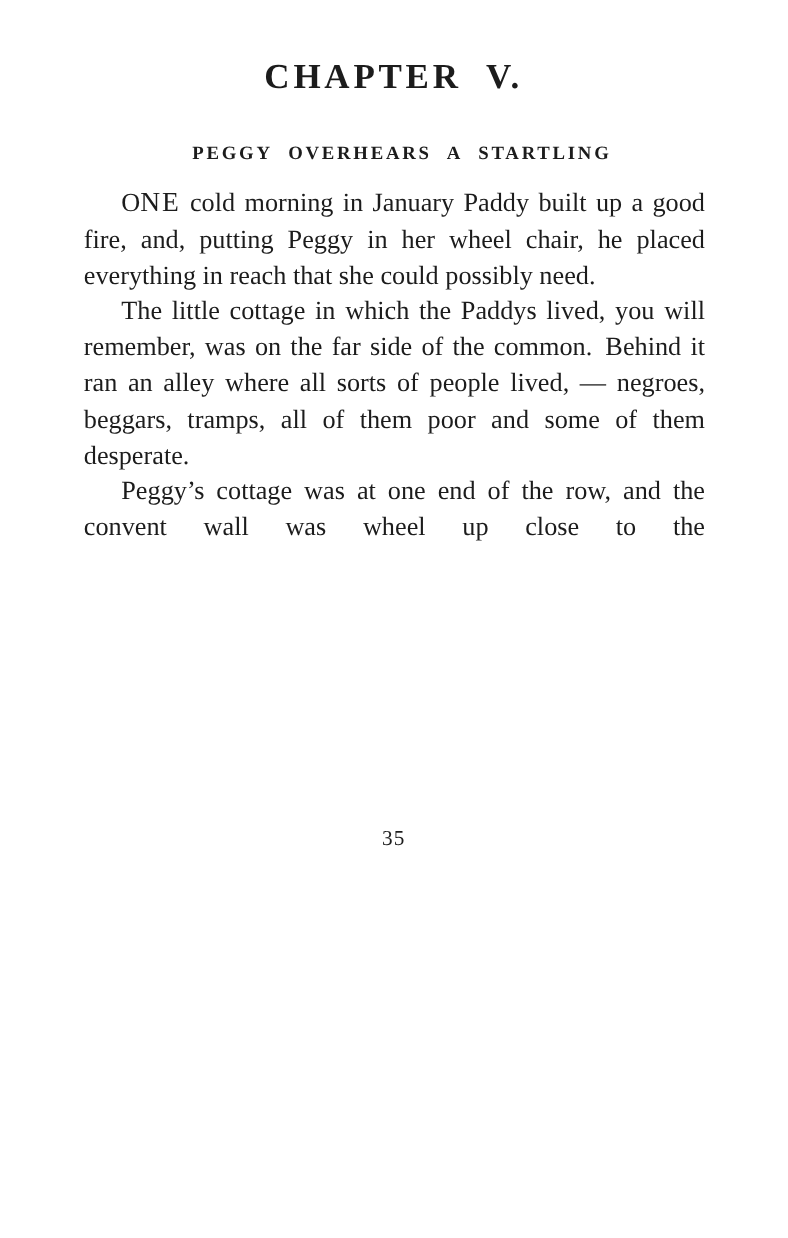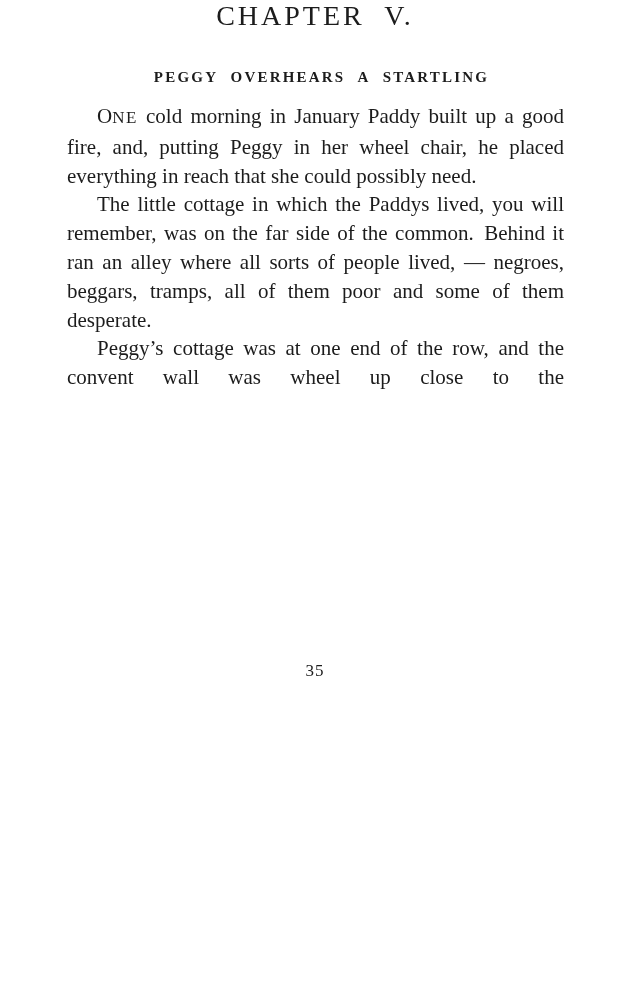--- a/index.html
+++ b/index.html
@@ -12,23 +12,24 @@
     width: 630px;
     height: 990px;
     background: #ffffff;
     color: #1c1c1c;
     font-family: "Liberation Serif", "DejaVu Serif", serif;
     box-sizing: border-box;
     overflow: hidden;
   }
   .chapter-heading {
     margin: 0;
+    padding-top: 46px;
     text-align: center;
     font-size: 28px;
-    font-weight: normal;
+    font-weight: bold;
     letter-spacing: 3px;
     word-spacing: 10px;
     line-height: 32px;
   }
   .subtitle {
     margin: 30px 0 0 0;
     text-align: center;
     font-size: 15px;
     font-weight: bold;
     letter-spacing: 2.2px;
@@ -46,21 +47,21 @@
     text-align: justify;
   }
   .body-text p {
     margin: 0;
     text-indent: 30px;
   }
   .body-text p.fill-last {
     text-align-last: justify;
   }
   .lead-sc {
-    font-size: 17px;
+    font-size: 22px;
     letter-spacing: 1.5px;
   }
   .page-number {
     position: absolute;
     top: 661px;
     left: 0;
     width: 100%;
     text-align: center;
     font-size: 17px;
     font-weight: normal;

